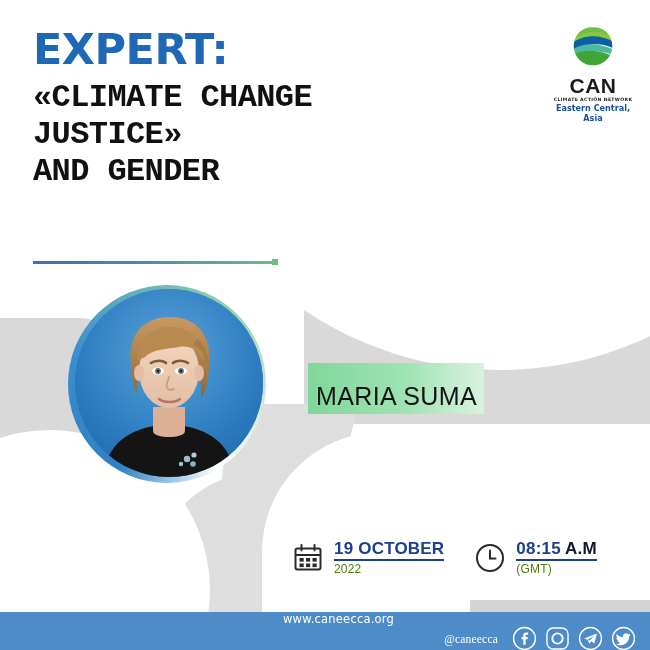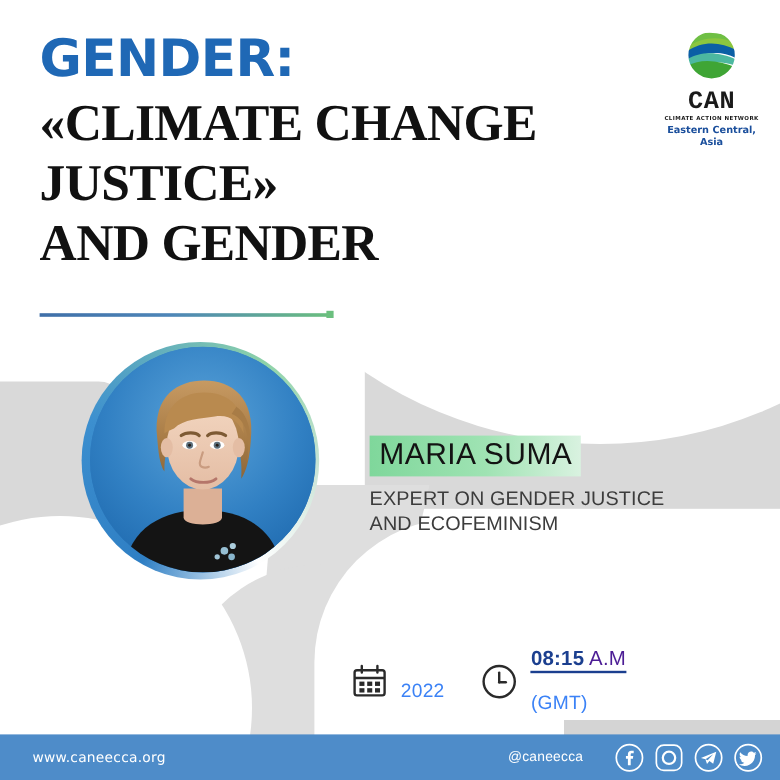--- a/index.html
+++ b/index.html
@@ -89,21 +89,21 @@
   
   .logo {
     position: absolute;
     left: 545px; top: 18px;
     width: 96px;
     text-align: center;
     z-index: 6;
   }
   .logo-globe { width: 56px; height: 56px; margin: 0 auto 1px; display: block; }
   .logo-can {
-    font-family: Liberation Mono, monospace;
+    font-family: Liberation Sans, sans-serif;
     font-weight: bold;
     font-size: 21px;
     letter-spacing: 0.5px;
     color: #1a1a1a;
     line-height: 1;
   }
   .logo-tag {
     font-family: "DejaVu Sans", sans-serif;
     font-weight: bold;
     font-size: 4.6px;
@@ -126,23 +126,23 @@
     font-family: "DejaVu Sans", sans-serif;
     font-weight: bold;
     font-size: 43px;
     letter-spacing: -0.5px;
     color: #1f68b5;
     line-height: 1.0;
     margin: 0 0 8px 0;
     white-space: nowrap;
   }
   .title {
-    font-family: Liberation Serif, serif;
-    font-weight: bold;
-    font-size: 43px;
+    font-family: Liberation Mono, monospace;
+    font-weight: bold;
+    font-size: 32px;
     letter-spacing: -0.6px;
     color: #111111;
     line-height: 1.16;
     margin: 0;
     max-width: 430px;
   }
   .divider {
     position: absolute;
     left: 33px; top: 261px;
     width: 243px; height: 3px;
@@ -183,21 +183,21 @@
 
   
   .speaker { position: absolute; left: 308px; top: 363px; z-index: 5; }
   .speaker-name {
     display: inline-block;
     font-family: "Liberation Sans", sans-serif;
     font-size: 25px;
     letter-spacing: 0.4px;
     color: #131313;
     background: linear-gradient(90deg, #7fd79b 0%, #9fe3b3 55%, #d9f2e0 100%);
-    padding: 1px 7px 3px 8px;
+    padding: 18px 7px 3px 8px;
     line-height: 1.2;
   }
   .speaker-role {
     font-family: "Liberation Sans", sans-serif;
     font-size: 16.5px;
     color: #3c3c3c;
     line-height: 1.25;
     margin-top: 9px;
     letter-spacing: 0.1px;
   }
@@ -218,62 +218,63 @@
     font-family: "Liberation Sans", sans-serif;
     font-weight: bold;
     font-size: 17px;
     color: #1b3f8f;
     border-bottom: 2px solid #1b3f8f;
     display: inline-block;
     padding-bottom: 1px;
     letter-spacing: 0.2px;
   }
   .meta-primary .ampm {
-    font-weight: normal;
-    color: #4c1d95;
+    font-weight: bold;
+    color: #0f172a;
     border: none;
     text-align: right;
   }
   .meta-secondary {
     font-family: "Liberation Sans", sans-serif;
-    font-size: 16px;
-    color: #3b82f6;
-    margin-top: 18px;
+    font-size: 12px;
+    color: #4d7c0f;
+    margin-top: 2px;
     letter-spacing: 0.2px;
   }
 
   
   .footer {
     position: absolute;
     left: 0; bottom: 0;
     width: 650px; height: 38px;
     background: #4e8cc9;
     display: flex;
     align-items: center;
     z-index: 7;
+    flex-direction: column;
   }
   .footer-site {
     font-family: "DejaVu Sans", sans-serif;
     font-size: 11.5px;
     color: #ffffff;
     margin-left: 27px;
     letter-spacing: 0.2px;
   }
   .footer-right {
     margin-left: auto;
     margin-right: 14px;
     display: flex;
     align-items: center;
     gap: 8px;
   }
   .footer-handle {
-    font-family: Liberation Sans, sans-serif;
+    font-family: Liberation Serif, serif;
     font-size: 11.5px;
     color: #ffffff;
-    margin-right: 18px;
+    margin-right: 6px;
     letter-spacing: 0.2px;
   }
   .social {
     width: 25px; height: 25px;
     display: block;
   }
 </style>
 </head>
 <body>
 
@@ -310,21 +311,21 @@
     </svg>
     <div class="logo-can">CAN</div>
     <div class="logo-tag">CLIMATE ACTION NETWORK</div>
     <div class="logo-region">
       <div>Eastern Central,</div>
       <div>Asia</div>
     </div>
   </div>
 
   <div class="headline">
-    <div class="kicker">GENDER:</div>
+    <div class="kicker">EXPERT:</div>
     <div class="title">
       <div>«CLIMATE CHANGE</div>
       <div>JUSTICE»</div>
       <div>AND GENDER</div>
     </div>
   </div>
   <div class="divider"></div>
   <div class="divider-dot"></div>
 
   <div class="portrait-wrap">
@@ -382,42 +383,39 @@
           <circle cx="119" cy="166" r="2.6" fill="#b5d8e8"></circle>
           <circle cx="118" cy="175" r="2.8" fill="#8fbed6"></circle>
           <circle cx="106" cy="175" r="2.2" fill="#a9cfe2"></circle>
         </g>
       </svg>
     </div>
   </div>
 
   <div class="speaker">
     <div class="speaker-name">MARIA SUMA</div>
-    <div class="speaker-role">
-      <div>EXPERT ON GENDER JUSTICE</div>
-      <div>AND ECOFEMINISM</div>
-    </div>
   </div>
 
   <div class="meta-row">
 
     <div class="meta-item">
       <svg class="meta-icon" width="32" height="32" viewBox="0 0 32 32">
         <rect x="3.5" y="6.5" width="25" height="21" rx="2" fill="none" stroke="#2a2a2a" stroke-width="2"></rect>
         <line x1="3.5" y1="13" x2="28.5" y2="13" stroke="#2a2a2a" stroke-width="2"></line>
         <line x1="9.5" y1="3" x2="9.5" y2="8.5" stroke="#2a2a2a" stroke-width="2" stroke-linecap="round"></line>
         <line x1="22.5" y1="3" x2="22.5" y2="8.5" stroke="#2a2a2a" stroke-width="2" stroke-linecap="round"></line>
         <rect x="7.5" y="16" width="4.2" height="3.6" fill="#2a2a2a"></rect>
         <rect x="14" y="16" width="4.2" height="3.6" fill="#2a2a2a"></rect>
         <rect x="20.5" y="16" width="4.2" height="3.6" fill="#2a2a2a"></rect>
         <rect x="7.5" y="21.5" width="4.2" height="3.6" fill="#2a2a2a"></rect>
         <rect x="14" y="21.5" width="4.2" height="3.6" fill="#2a2a2a"></rect>
         <rect x="20.5" y="21.5" width="4.2" height="3.6" fill="#2a2a2a"></rect>
       </svg>
       <div class="meta-text">
+        <div><span class="meta-primary">19 OCTOBER</span></div>
         <div class="meta-secondary">2022</div>
       </div>
     </div>
 
     <div class="meta-item">
       <svg class="meta-icon" width="32" height="32" viewBox="0 0 32 32">
         <circle cx="16" cy="16" r="13" fill="none" stroke="#2a2a2a" stroke-width="2"></circle>
         <line x1="16" y1="8.5" x2="16" y2="16.5" stroke="#2a2a2a" stroke-width="2" stroke-linecap="round"></line>
         <line x1="16" y1="16.5" x2="21.5" y2="16.5" stroke="#2a2a2a" stroke-width="2" stroke-linecap="round"></line>
       </svg>

